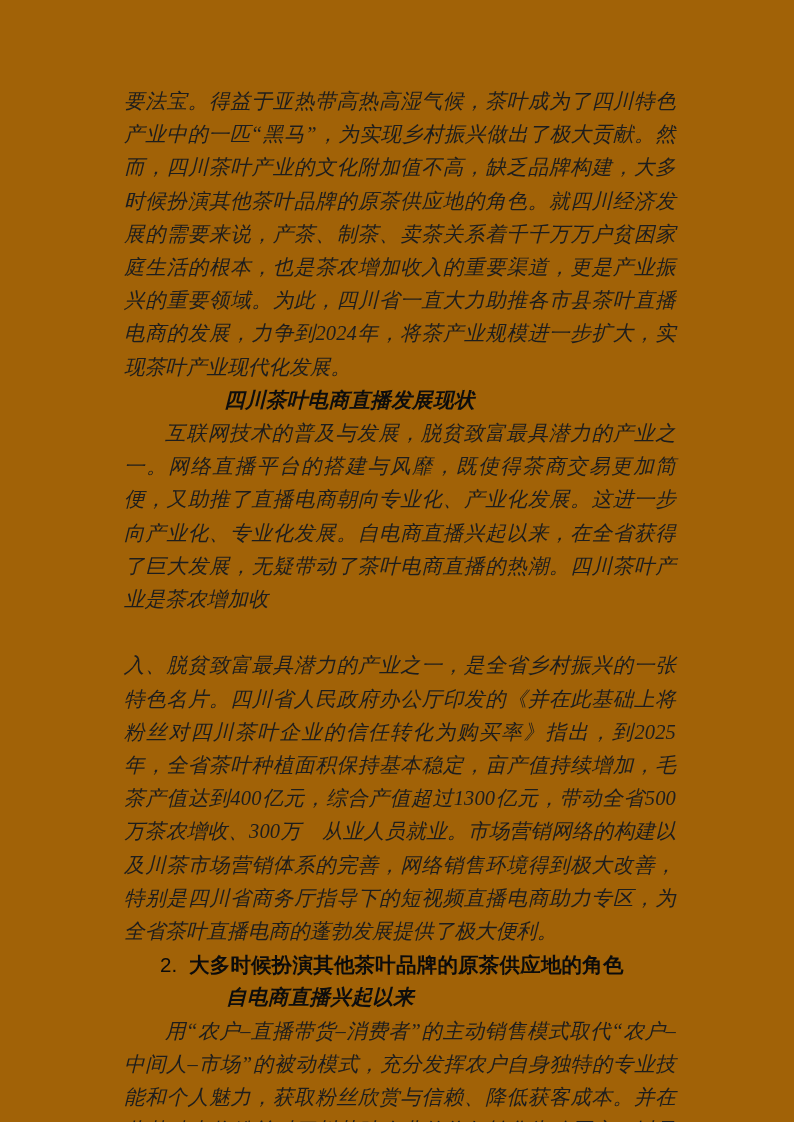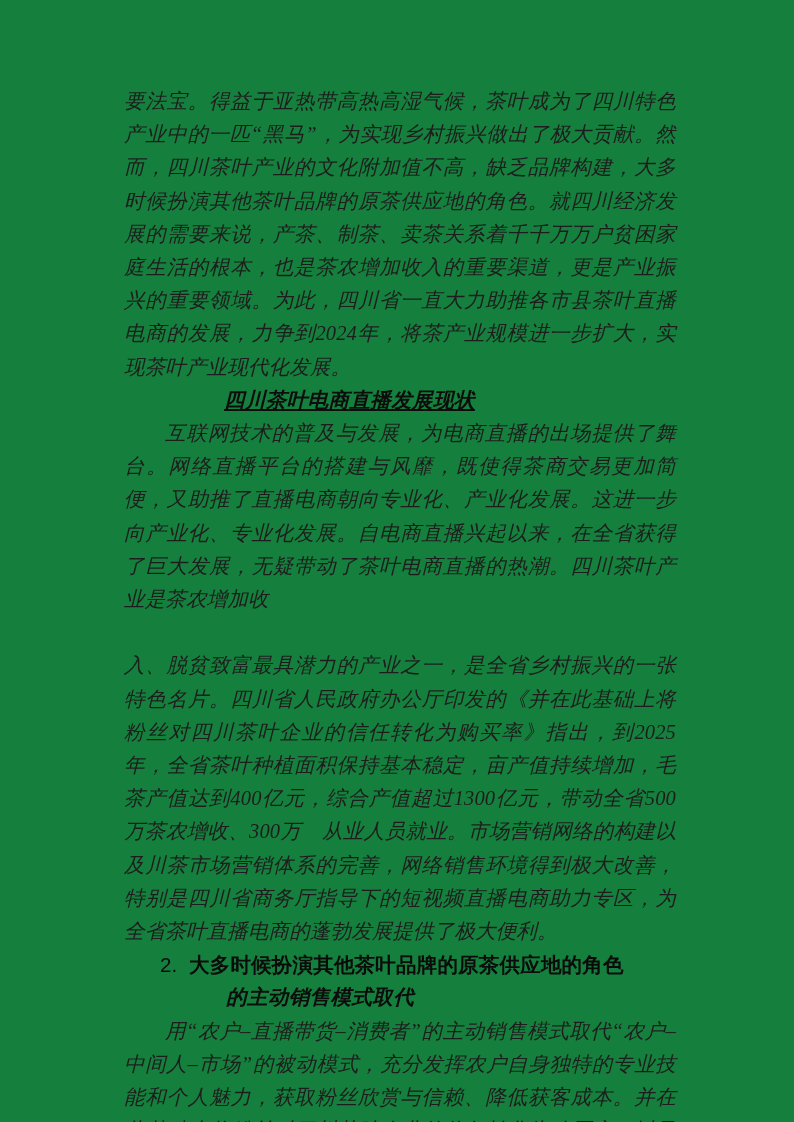--- a/index.html
+++ b/index.html
@@ -16,21 +16,21 @@
     color: #1b1b1b;
     -webkit-font-smoothing: antialiased;
   }
 
   .page {
     position: absolute;
     left: 0;
     top: 0;
     width: 794px;
     height: 1122px;
-    background: #15803d;
+    background: #a16207;
   }
 
   .content {
     position: absolute;
     left: 124px;
     top: 85px;
     width: 552px;
   }
 
   
@@ -64,21 +64,20 @@
     font-size: 20.5px;
     line-height: 33.2px;
     font-weight: 700;
     font-style: italic;
     color: #0d0d0d;
     margin: 0;
     letter-spacing: 0.4px;
   }
   .heading-kai.center-ish {
     padding-left: 100px;
-    text-decoration: underline;
   }
   .heading-kai.sub {
     padding-left: 102px;
   }
 
   .heading-hei {
     font-family: "Liberation Sans", "DejaVu Sans", sans-serif;
     font-size: 20.5px;
     line-height: 33.2px;
     font-weight: 700;
@@ -101,29 +100,29 @@
 </head>
 <body>
 
 <div class="page">
   <div class="content">
 
     <p class="para no-indent">要法宝。得益于亚热带高热高湿气候，茶叶成为了四川特色产业中的一匹“黑马”，为实现乡村振兴做出了极大贡献。然而，四川茶叶产业的文化附加值不高，缺乏品牌构建，大多时候扮演其他茶叶品牌的原茶供应地的角色。就四川经济发展的需要来说，产茶、制茶、卖茶关系着千千万万户贫困家庭生活的根本，也是茶农增加收入的重要渠道，更是产业振兴的重要领域。为此，四川省一直大力助推各市县茶叶直播电商的发展，力争到2024年，将茶产业规模进一步扩大，实现茶叶产业现代化发展。</p>
 
     <h2 class="heading-kai center-ish">四川茶叶电商直播发展现状</h2>
 
-    <p class="para indent">互联网技术的普及与发展，为电商直播的出场提供了舞台。网络直播平台的搭建与风靡，既使得茶商交易更加简便，又助推了直播电商朝向专业化、产业化发展。这进一步向产业化、专业化发展。自电商直播兴起以来，在全省获得了巨大发展，无疑带动了茶叶电商直播的热潮。四川茶叶产业是茶农增加收</p>
+    <p class="para indent">互联网技术的普及与发展，脱贫致富最具潜力的产业之一。网络直播平台的搭建与风靡，既使得茶商交易更加简便，又助推了直播电商朝向专业化、产业化发展。这进一步向产业化、专业化发展。自电商直播兴起以来，在全省获得了巨大发展，无疑带动了茶叶电商直播的热潮。四川茶叶产业是茶农增加收</p>
 
     <div class="blank-line"></div>
 
     <p class="para no-indent">入、脱贫致富最具潜力的产业之一，是全省乡村振兴的一张特色名片。四川省人民政府办公厅印发的《并在此基础上将粉丝对四川茶叶企业的信任转化为购买率》指出，到2025年，全省茶叶种植面积保持基本稳定，亩产值持续增加，毛茶产值达到400亿元，综合产值超过1300亿元，带动全省500万茶农增收、300万　从业人员就业。市场营销网络的构建以及川茶市场营销体系的完善，网络销售环境得到极大改善，特别是四川省商务厅指导下的短视频直播电商助力专区，为全省茶叶直播电商的蓬勃发展提供了极大便利。</p>
 
     <h2 class="heading-hei">
       <span class="num">2.</span>
       <span class="txt">大多时候扮演其他茶叶品牌的原茶供应地的角色</span>
     </h2>
 
-    <h3 class="heading-kai sub">的主动销售模式取代</h3>
+    <h3 class="heading-kai sub">自电商直播兴起以来</h3>
 
     <p class="para indent">用“农户–直播带货–消费者”的主动销售模式取代“农户–中间人–市场”的被动模式，充分发挥农户自身独特的专业技能和个人魅力，获取粉丝欣赏与信赖、降低获客成本。并在此基础上将粉丝对四川茶叶企业的信任转化为购买率，以及提高消费者的忠诚</p>
 
   </div>
 </div>
 
 </body></html>

